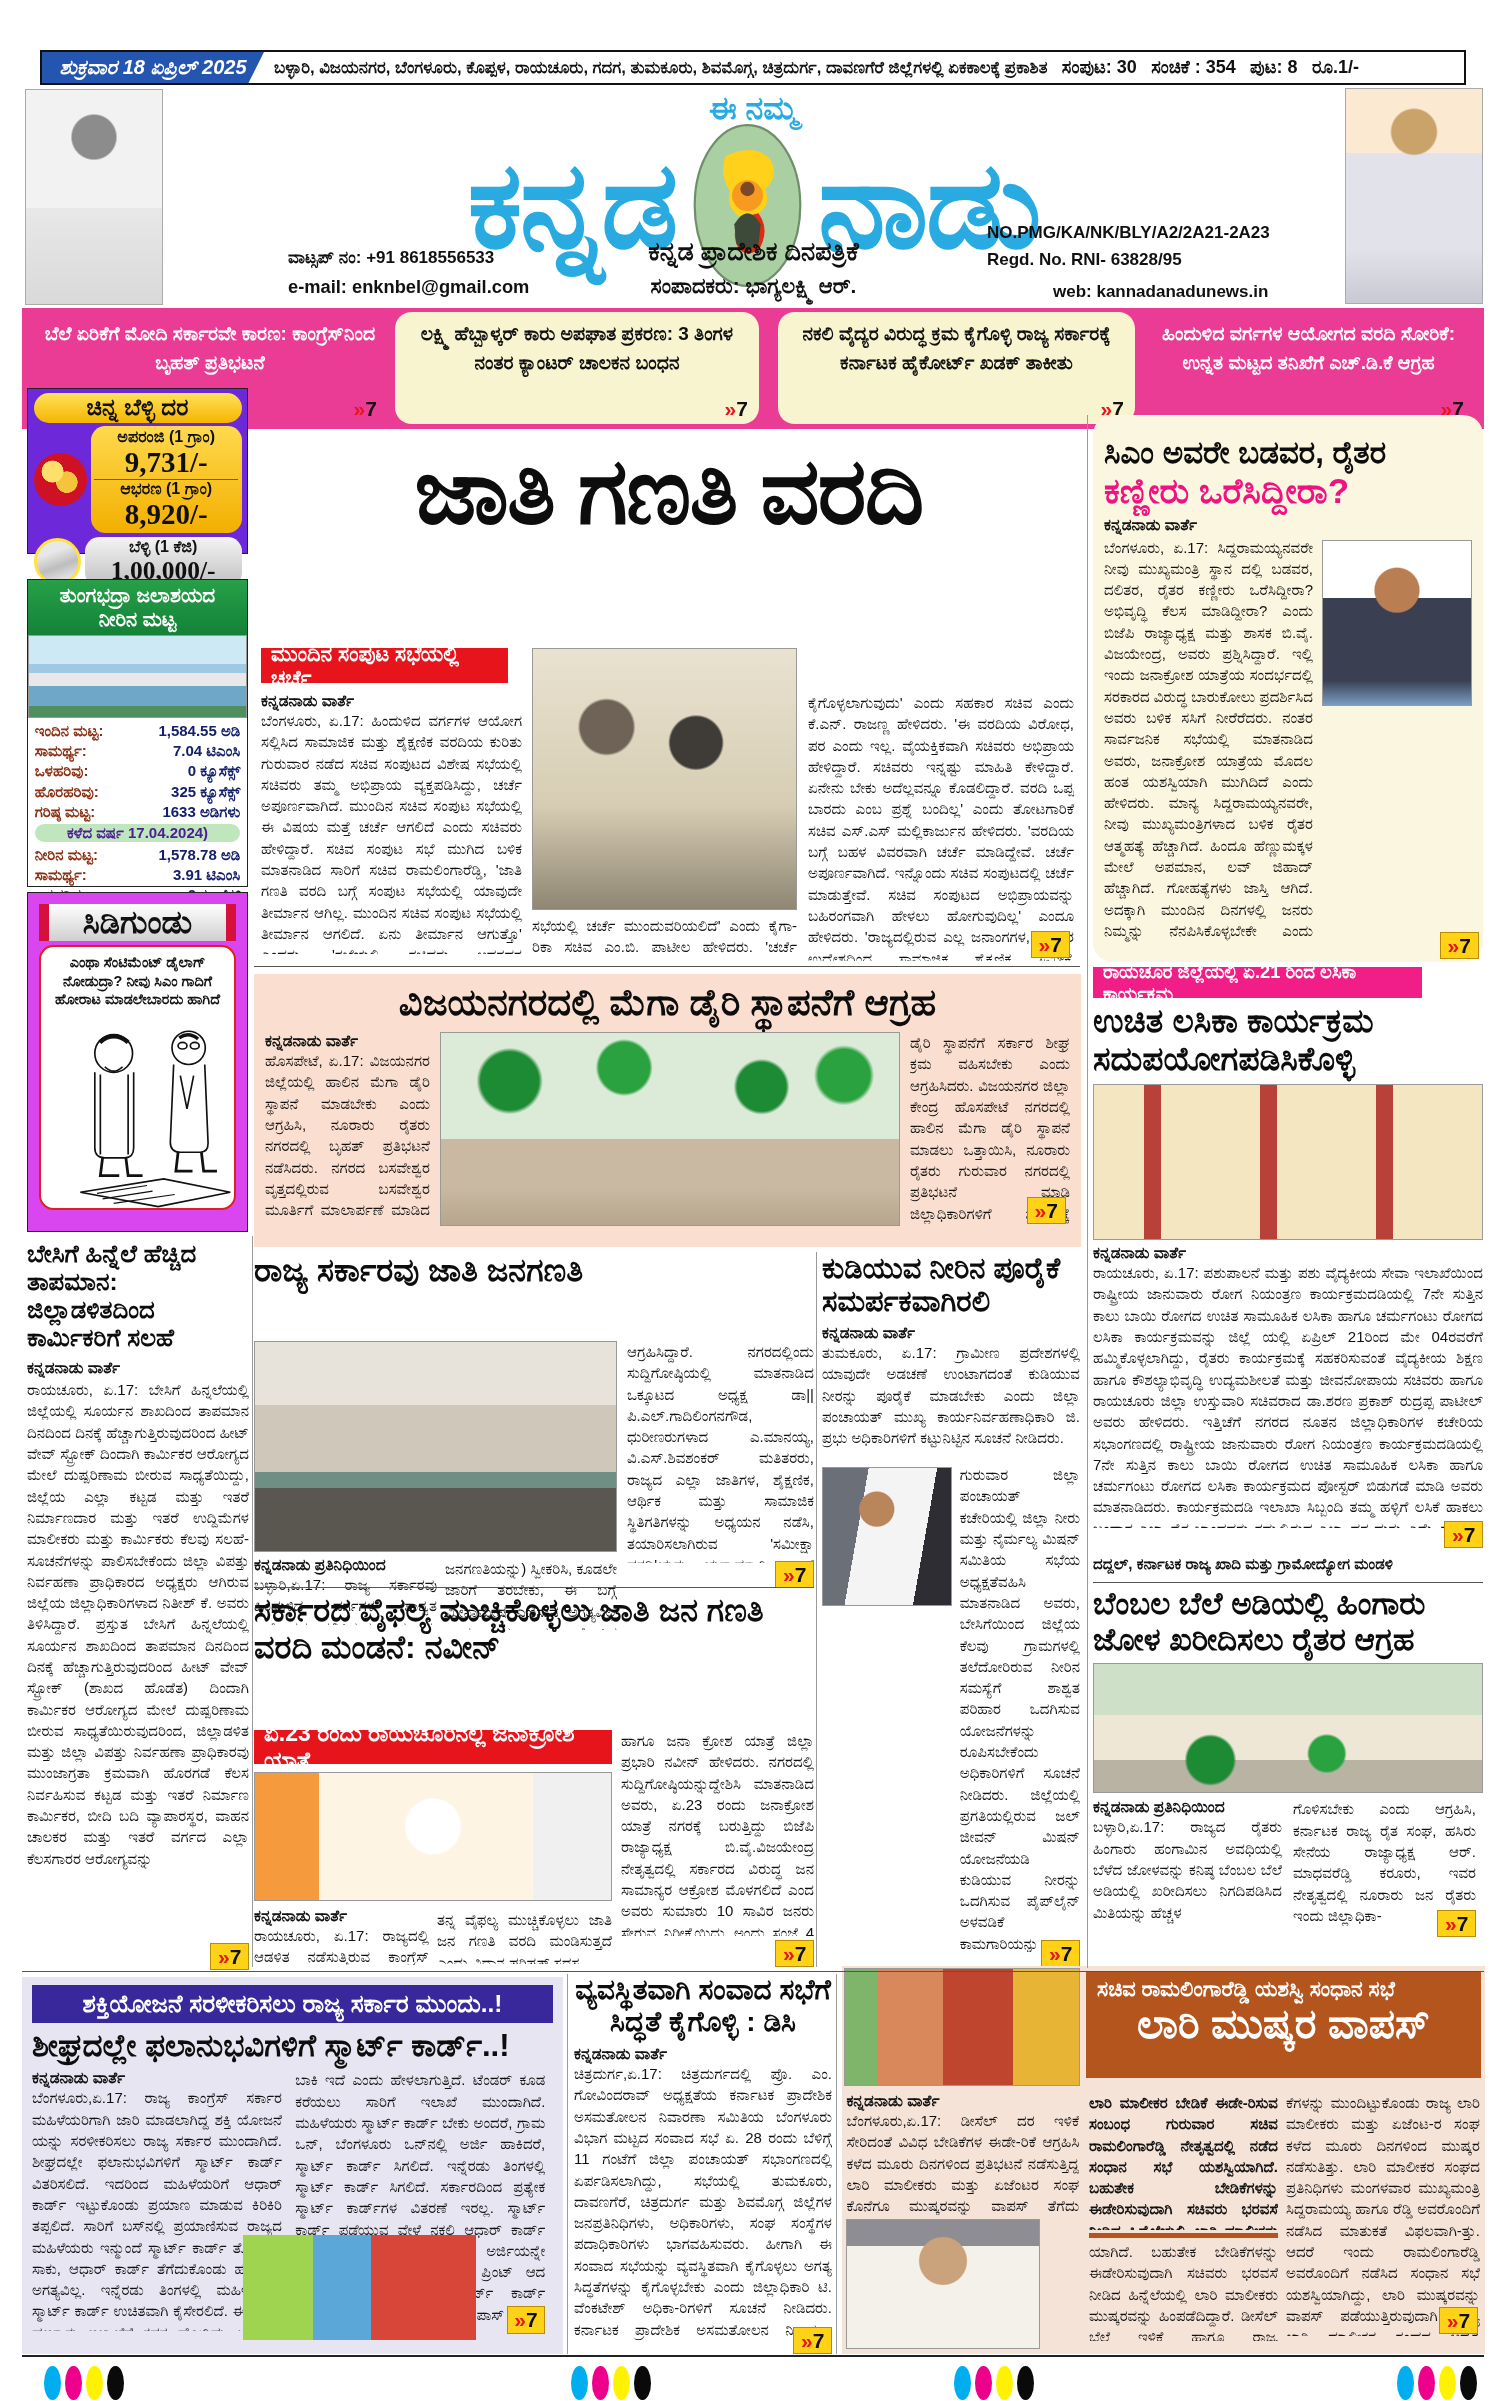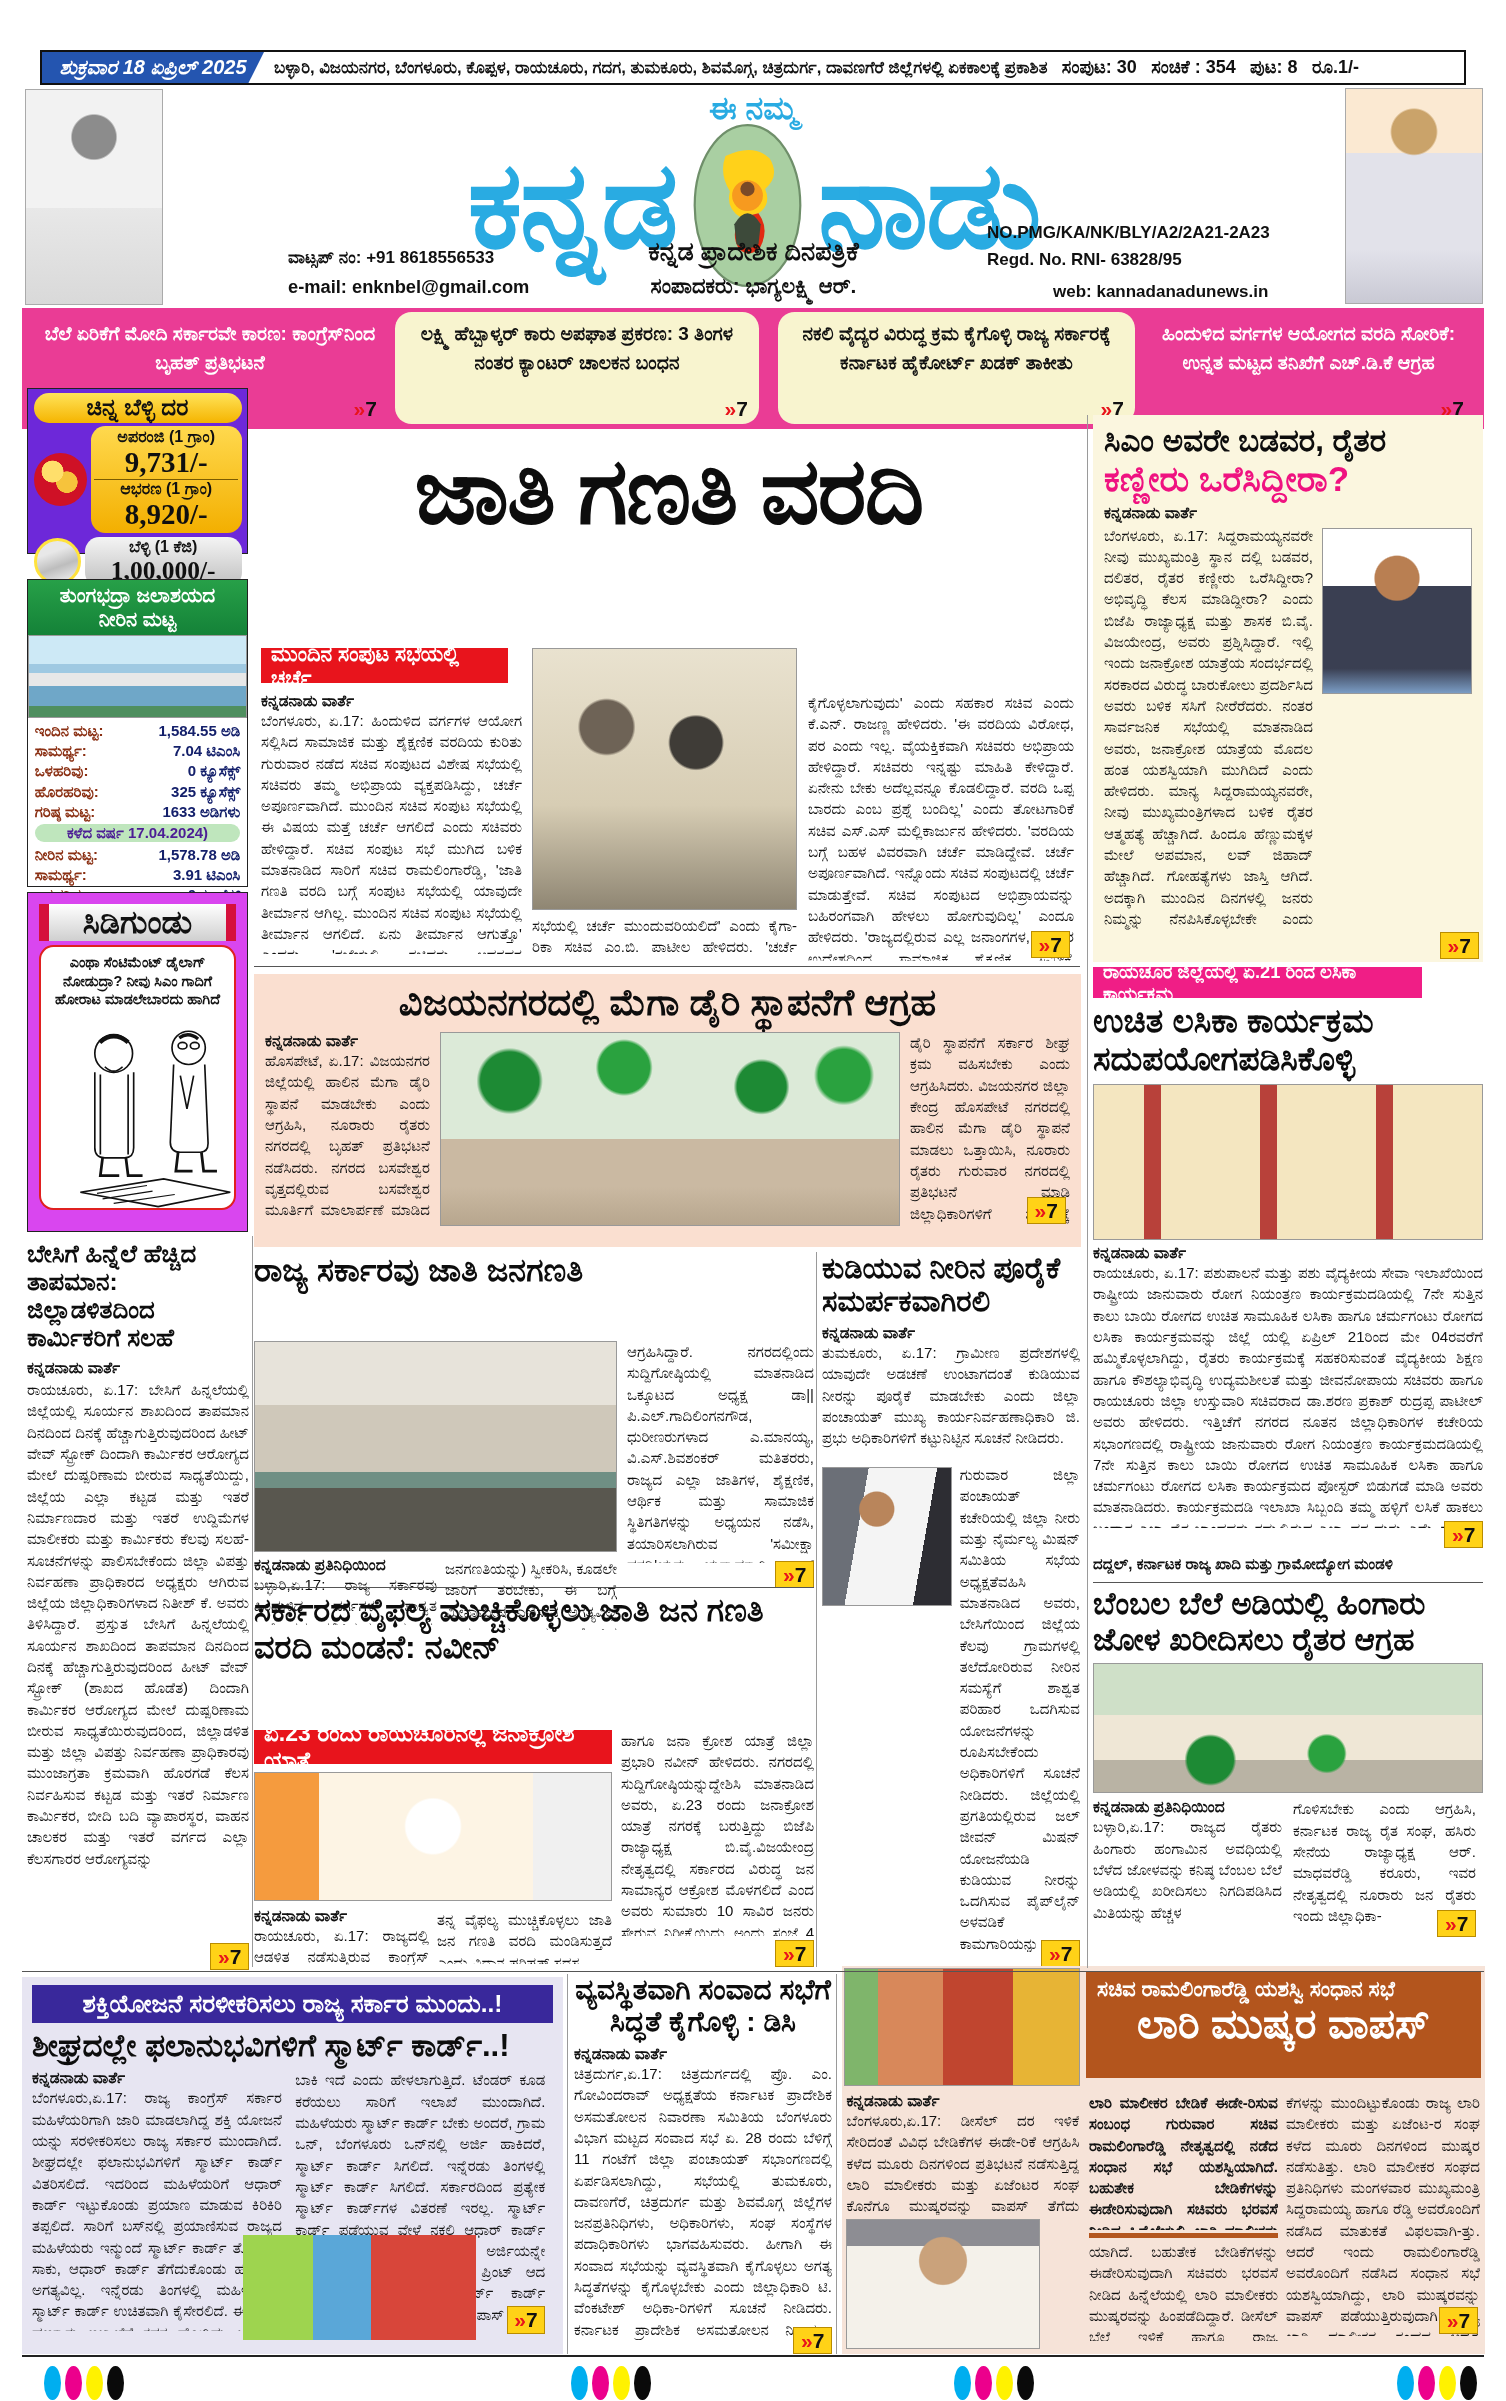--- a/index.html
+++ b/index.html
@@ -68,21 +68,21 @@
   .damstats{padding:3.3px 6.7px 0 6.7px;}
   .drow{display:flex;justify-content:space-between;font-weight:bold;font-size:15px;line-height:1.35;}
   .drow .dl{color:#8a2f12;} .drow .dv{color:#14206b;}
   .lastyear{background:#bfe6bd;border-radius:11px;text-align:center;font-weight:bold;font-size:15px;color:#4c1d95;margin:2.2px 0;}
   
   #cartoonbox{left:27px;top:892px;width:221px;height:340px;border:1.7px solid #222;background:#d946ef;padding:11px;}
   #cartoonhead{background:linear-gradient(#ffffff,#cfcfcf);border-left:10px solid #d5103c;border-right:10px solid #d5103c;text-align:center;font-size:32px;font-weight:900;color:#111;}
   #cartooninner{margin-top:4.4px;border:2.8px solid #e02020;border-radius:14.4px;background:#fff;height:265px;padding:5.5px;overflow:hidden;}
   #cartooncap{font-weight:bold;font-size:14.4px;text-align:center;line-height:1.3;color:#111;}
   
-  #cmart{left:1093px;top:415px;width:390px;height:547px;background:#fbf6df;padding:8px 11px;}
+  #cmart{left:1093px;top:415px;width:390px;height:547px;background:#fbf6df;padding:20px 11px;border-radius:20px;}
   
   #dairy{left:254px;top:974px;width:827px;height:273px;background:#fadfd0;padding:7.8px 11px;}
   
   .redk{background:#e8141c;} .pinkk{background:#f01e86;} .purplek{background:#39289b;} 
   
   #lorrybrown{background:#b3551d;color:#fff;padding:5.5px 11px;}
   
   .dotgrp{display:flex;gap:4.4px;}
   .dot{width:16.6px;height:34px;border-radius:50%;}
   .c{background:#00aeef;} .m{background:#ec008c;} .y{background:#fff200;} .k{background:#0a0a0a;}

